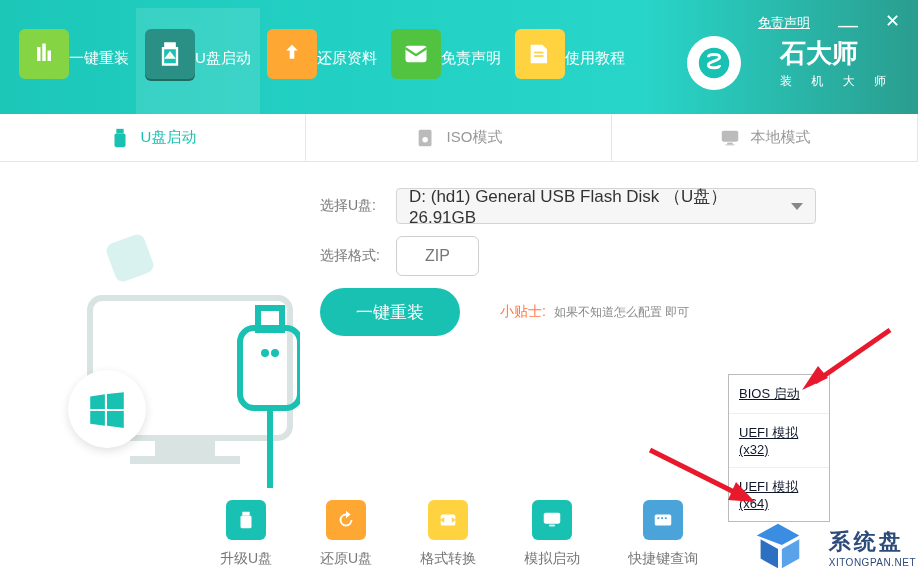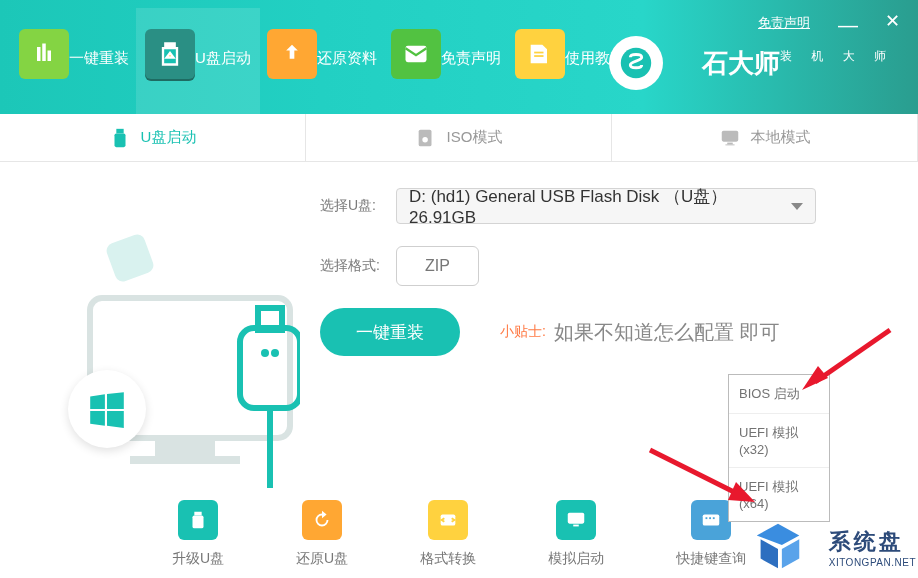--- a/index.html
+++ b/index.html
@@ -23,54 +23,54 @@
   .nav-icon svg { width: 28px; height: 28px; }
   .ic-bg1 { background:#84d443; } .ic-bg2 { background:#2a8f84; box-shadow:0 2px 0 #1e6b62; }
   .ic-bg3 { background:#ffa733; } .ic-bg4 { background:#52c241; } .ic-bg5 { background:#ffd23f; }
 
   .disclaimer { position:absolute; top:14px; right:108px; color:#fff; font-size:13px; text-decoration:underline; }
   .win-min { position:absolute; top:14px; right:60px; color:#fff; font-size:20px; cursor:pointer; }
   .win-close { position:absolute; top:10px; right:18px; color:#fff; font-size:18px; cursor:pointer; }
 
   .brand { position:absolute; right:24px; top:36px; display:flex; align-items:center; color:#fff; }
   .brand-logo { width:54px; height:54px; background:#fff; border-radius:50%; margin-right:10px; display:flex; align-items:center; justify-content:center; }
-  .brand-txt { display:flex; flex-direction:row;margin-left:29px; }
+  .brand-txt { display:flex; flex-direction:column;margin-left:29px; }
   .brand-main { font-size:26px; font-weight:600; }
   .brand-sub  { font-size:12px; letter-spacing:8px; margin-top:2px; }
 
   .tabs { height:48px; display:flex; border-bottom:1px solid #e6e6e6; }
   .tab { flex:1; display:flex; align-items:center; justify-content:center; gap:10px; color:#999; border-right:1px solid #e6e6e6; cursor:pointer; font-size:15px; }
   .tab.active { color:#19c1b2; font-weight:500; }
   .tab-ic { width:22px; height:22px; }
 
   .content { position:relative; padding:26px 40px 0 40px; display:flex; }
   .illus { width:260px; height:300px; position:relative; }
   .win-logo { position:absolute; left:28px; bottom:40px; width:78px; height:78px; background:#fff; border-radius:50%; box-shadow:0 3px 10px rgba(0,0,0,.12); display:flex; align-items:center; justify-content:center; }
 
   .form { flex:1; padding-left:20px; }
-  .row { display:flex; align-items:center; margin-bottom:22px; }
+  .row { display:flex; align-items:center; margin-bottom:12px; }
   .lbl { width:76px; color:#7a7a7a; font-size:14px; }
   .select { flex:1; max-width:420px; height:36px; border:1px solid #d4d4d4; border-radius:4px; background:#f6f6f6; display:flex; align-items:center; justify-content:space-between; padding:0 12px; color:#333; font-size:17px; font-family:Consolas,monospace; }
   .caret { width:0;height:0;border-left:6px solid transparent;border-right:6px solid transparent;border-top:7px solid #888; }
 
   .btn-group { display:flex; gap:14px; }
   .opt { padding:0 28px; height:40px; border:1px solid #cfcfcf; border-radius:6px; display:flex; align-items:center; justify-content:center; color:#777; font-size:16px; cursor:pointer; background:#fff; }
   .opt.sel { border-color:#19c1b2; color:#19c1b2; }
 
   .start-btn { background:#19c1b2; color:#fff; border:none; border-radius:999px; padding:0 36px; height:48px; font-size:17px; cursor:pointer; }
   .tip-row { display:flex; align-items:center; gap:8px; }
   .tip-lbl { color:#ff7a45; font-size:14px; }
-  .tip-txt { color:#888; font-size:20px; }
-
-  .tools { position:absolute; bottom:10px; left:0; right:0; display:flex; justify-content:center; gap:72px; }
+  .tip-txt { color:#888; font-size:12px; }
+
+  .tools { position:absolute; bottom:10px; left:0; right:0; display:flex; justify-content:center; gap:48px; }
   .tool { display:flex; flex-direction:column; align-items:center; gap:10px; color:#777; font-size:14px; cursor:pointer; }
   .tool-ic { width:40px; height:40px; border-radius:6px; display:flex; align-items:center; justify-content:center; }
 
   .popup { position:absolute; left:728px; top:374px; width:102px; background:#fff; border:1px solid #bbb; z-index:5; }
-  .popup-item { padding:10px 10px; font-size:13px; color:#737373; cursor:pointer; }
+  .popup-item { padding:10px 10px; font-size:13px; color:#0f172a; cursor:pointer;text-decoration:underline; }
   .popup-item + .popup-item { border-top:1px solid #eee; }
 
   .arrow { position:absolute; z-index:6; pointer-events:none; }
 
   .watermark { position:absolute; right:2px; bottom:2px; display:flex; align-items:center; gap:22px; z-index:10; }
   .wm-logo { width:58px; height:58px; }
   .wm-txt { display:flex; flex-direction:column; align-items:flex-start; }
   .wm-main { font-size:22px; color:#2d4b7a; font-weight:600; letter-spacing:3px; }
   .wm-sub  { font-size:10px; color:#2d4b7a; letter-spacing:0.5px; }
 </style>

